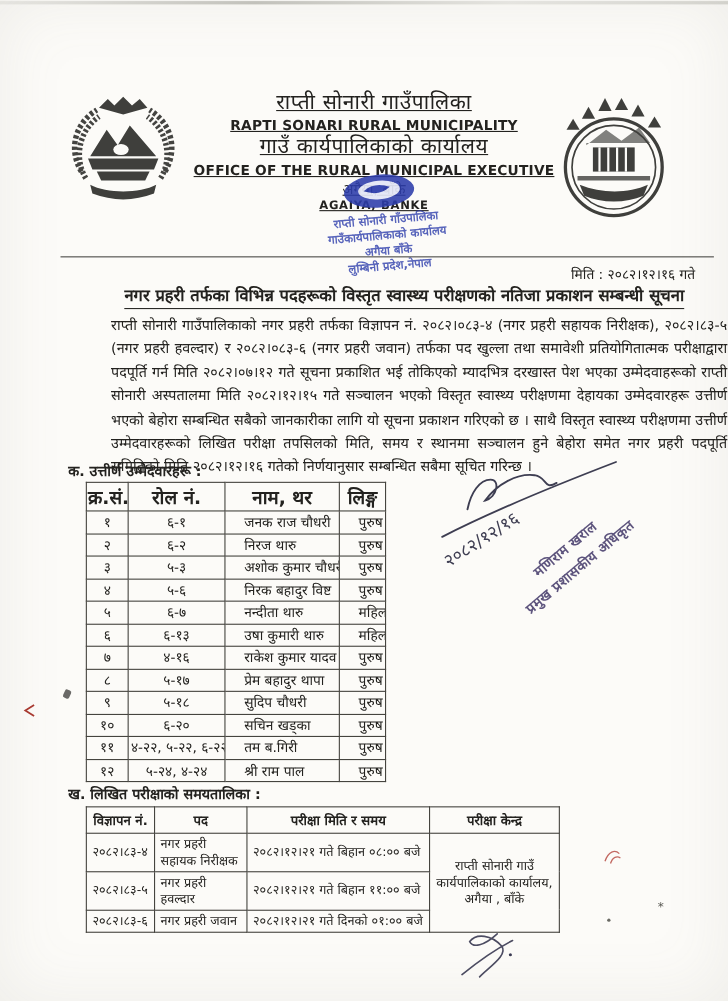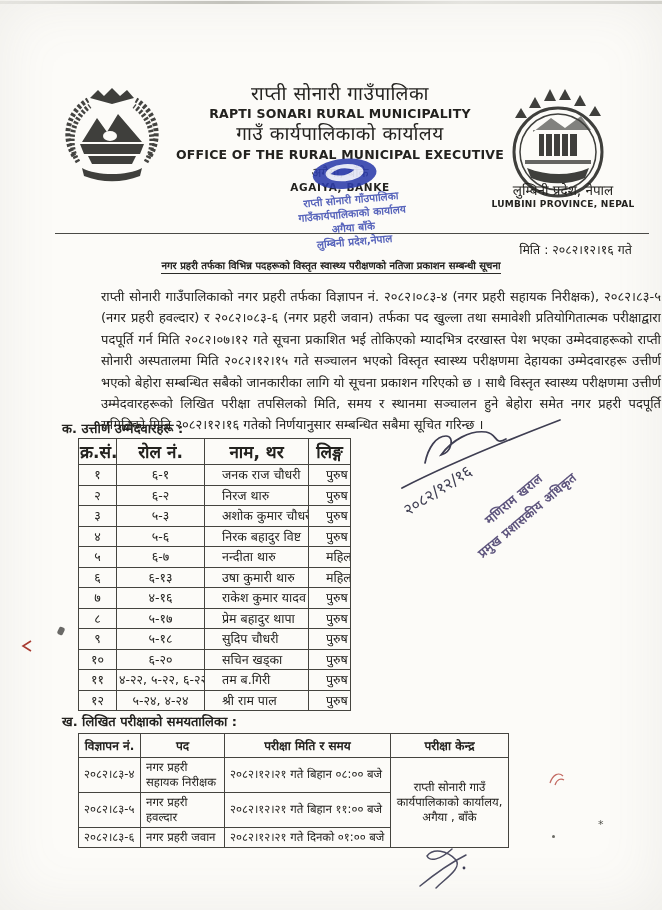--- a/index.html
+++ b/index.html
@@ -7,33 +7,33 @@
     position:relative;width:662px;height:910px;margin:0 auto;overflow:hidden;
     background:#fcfbf8;
     box-shadow:inset 0 0 60px rgba(120,118,105,.10);
     font-family:"DejaVu Sans","Liberation Sans",sans-serif;
     color:#23221f;
   }
   .abs{position:absolute;}
   .scanline-top{left:0;top:1px;width:100%;height:3px;
     background:linear-gradient(90deg,rgba(150,150,140,.15),rgba(130,130,120,.45) 35%,rgba(150,150,140,.18) 70%,rgba(150,150,140,.35));}
   
-  .hdr-center{left:168px;top:83px;width:344px;text-align:center;line-height:1.12;}
+  .hdr-center{left:168px;top:83px;width:344px;text-align:center;line-height:1.12;text-decoration:underline;}
   .np-big{font-size:19px;letter-spacing:.5px;}
   .en-bold{font-size:12.5px;font-weight:bold;margin-top:3px;letter-spacing:.2px;}
   .np-place{font-size:13px;margin-top:4px;}
   .en-place{font-size:10.5px;font-weight:bold;margin-top:2px;letter-spacing:.6px;}
   .province{left:488px;top:182px;width:150px;text-align:center;line-height:1.25;}
   .province .np{font-size:13.5px;}
   .province .en{font-size:9px;font-weight:bold;letter-spacing:.3px;}
   .refblock{left:62px;top:197px;font-size:11.5px;line-height:1.55;}
   .refblock b{letter-spacing:.2px;}
   .rule{left:55px;top:233px;width:594px;border-top:1.6px solid #4a4a46;height:0;}
   .dateline{right:30px;top:241px;font-size:12.5px;}
-  .title{left:40px;top:258px;width:582px;text-align:center;font-weight:bold;font-size:10px;}
+  .title{left:40px;top:258px;width:582px;text-align:right;font-weight:bold;font-size:15px;}
   .title span{border-bottom:1.2px solid #2a2a27;padding-bottom:2px;}
   .bodytext{left:62px;top:286px;width:560px;font-size:13px;line-height:21.4px;text-align:justify;margin-left:39px;}
   .section-label{font-weight:bold;font-size:13px;}
   .seca{left:62px;top:419px;}
   .secb{left:62px;top:712px;}
   
   table{border-collapse:collapse;table-layout:fixed;}
   td,th{border:1.2px solid #45443f;overflow:hidden;white-space:nowrap;}
   #t1{left:78px;top:438px;}
   #t1 table{width:272px;font-size:12.5px;}
@@ -107,24 +107,20 @@
 
   <div class="abs hdr-center">
     <div class="np-big">राप्ती सोनारी गाउँपालिका</div>
     <div class="en-bold">RAPTI SONARI RURAL MUNICIPALITY</div>
     <div class="np-big" style="margin-top:2px">गाउँ कार्यपालिकाको कार्यालय</div>
     <div class="en-bold">OFFICE OF THE RURAL MUNICIPAL EXECUTIVE</div>
     <div class="np-place">अगैया, बाँके</div>
     <div class="en-place">AGAIYA, BANKE</div>
   </div>
 
-  <div class="abs province">
-    <div class="np">लुम्बिनी प्रदेश, नेपाल</div>
-    <div class="en">LUMBINI PROVINCE, NEPAL</div>
-  </div>
 
 
   <div class="abs blue-stamp">
     <svg width="165" height="112" viewBox="0 0 165 112">
       <ellipse cx="76" cy="17" rx="32" ry="15" fill="#2c3cab" opacity=".95"></ellipse>
       <ellipse cx="76" cy="16" rx="19" ry="8.5" fill="#eef0fb" opacity=".95"></ellipse>
       <path d="M62,16 q10,-8 24,-2 q-10,8 -24,2" fill="#2c3cab"></path>
       <g fill="#2c3cab" text-anchor="middle" opacity=".85" font-size="10.5">
         <text x="80" y="47">राप्ती सोनारी गाँउपालिका</text>
         <text x="80" y="61">गाउँकार्यपालिकाको कार्यालय</text>

